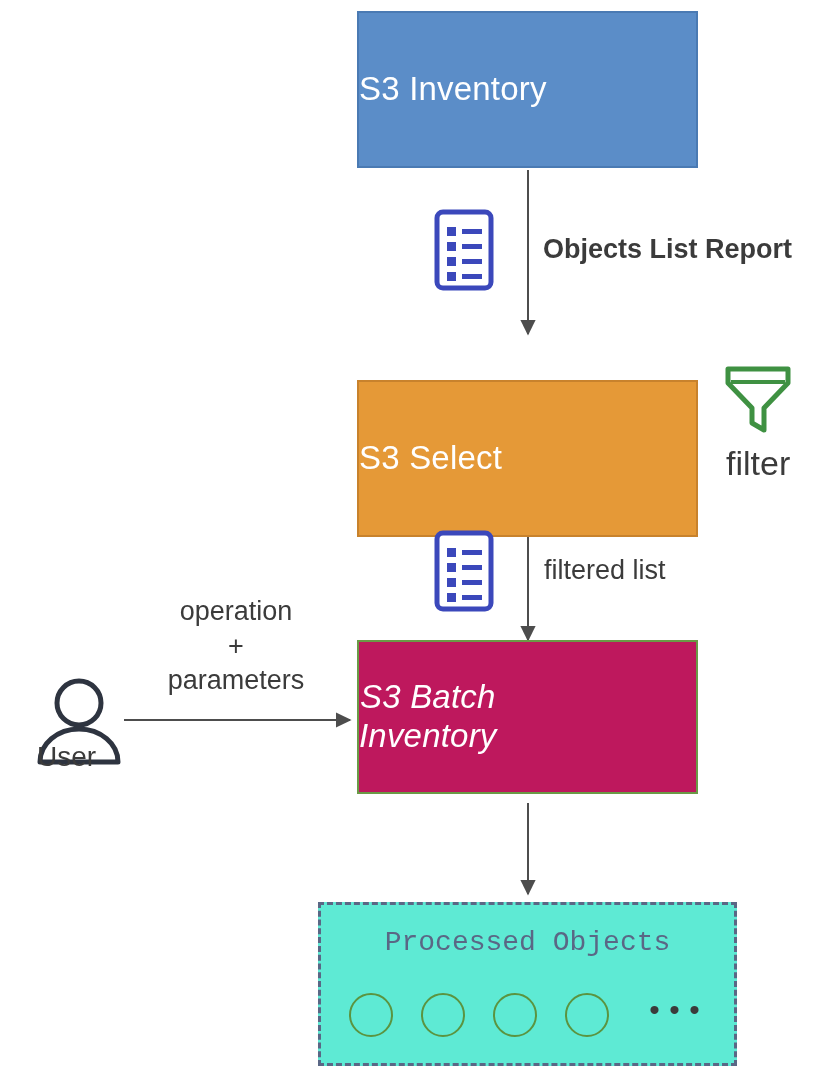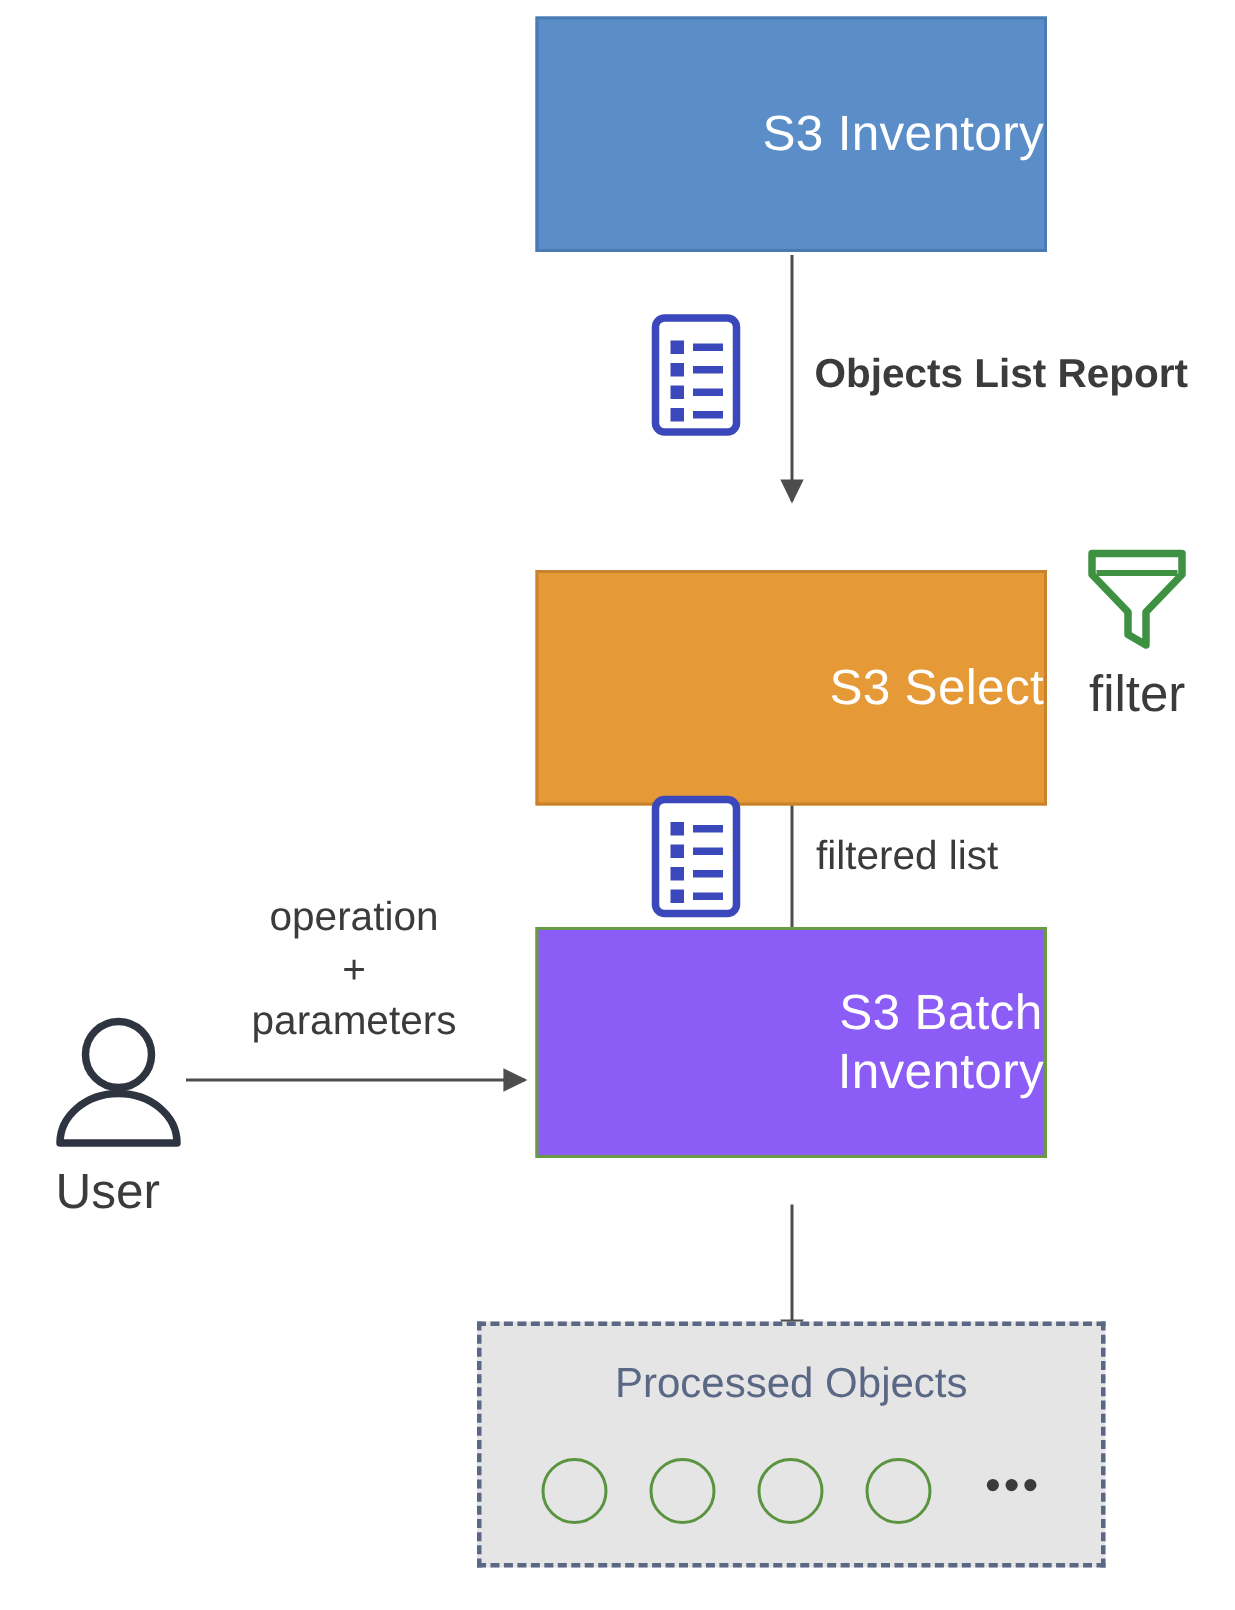--- a/index.html
+++ b/index.html
@@ -14,21 +14,21 @@
     position: relative;
     width: 823px;
     height: 1073px;
     background: #ffffff;
     overflow: hidden;
   }
   .node {
     position: absolute;
     display: flex;
     align-items: center;
-    justify-content: flex-end;
+    justify-content: flex-start;
     text-align: center;
     color: #ffffff;
     font-size: 33px;
     line-height: 1.18;
     letter-spacing: 0.2px;
     box-sizing: border-box;
   }
   .node-inventory {
     left: 357px;
     top: 11px;
@@ -41,38 +41,40 @@
     left: 357px;
     top: 341px;
     width: 341px;
     height: 157px;
     background: #e59937;
     border: 2px solid #c8822c;
     margin-top: 39px;
   }
   .node-batch {
     left: 357px;
-    top: 618px;
+    top: 640px;
     width: 341px;
     height: 154px;
-    background: #8b5cf6;
+    background: #be185d;
     border: 2px solid #6a9a46;
+    font-style: italic;
   }
   .node-batch .label-lines {
     display: block;
   }
   .dashed-box {
     position: absolute;
     left: 318px;
-    top: 881px;
+    top: 902px;
     width: 419px;
     height: 164px;
     border: 3px dashed #5a6785;
     box-sizing: border-box;
-    background: #e5e5e5;
+    background: #5eead4;
+    font-family: Liberation Mono, monospace;
   }
   .dashed-title {
     position: absolute;
     left: 0;
     top: 22px;
     width: 100%;
     text-align: center;
     color: #5a6785;
     font-size: 28px;
   }
@@ -111,21 +113,21 @@
   }
   .edge-label {
     position: absolute;
     color: #3b3b3b;
     font-size: 27px;
     white-space: nowrap;
   }
   .lbl-objects-list { left: 543px; top: 234px; font-weight: bold; }
   .lbl-filtered-list { left: 544px; top: 555px; }
   .lbl-filter { left: 726px; top: 444px; font-size: 34px; }
-  .lbl-user { left: 37px; top: 775px; font-size: 33px; }
+  .lbl-user { left: 37px; top: 741px; font-size: 28px; }
   .lbl-op {
     position: absolute;
     left: 146px;
     top: 594px;
     width: 180px;
     text-align: center;
     color: #3b3b3b;
     font-size: 27px;
     line-height: 1.28;
   }

